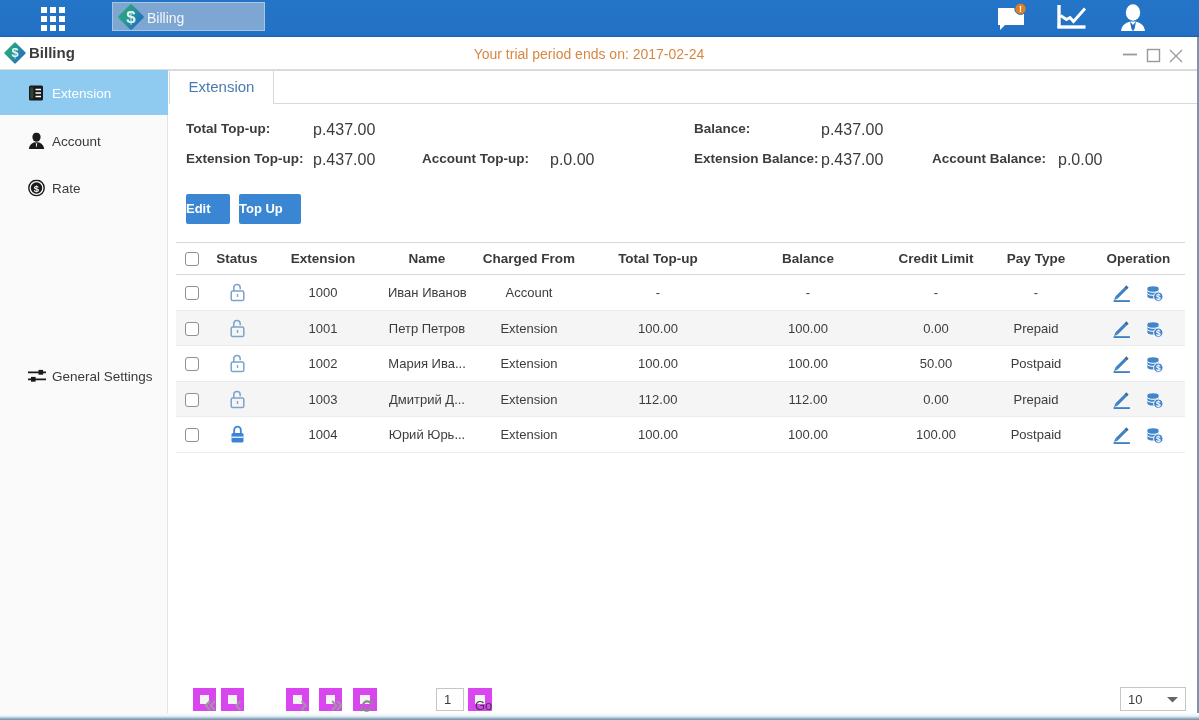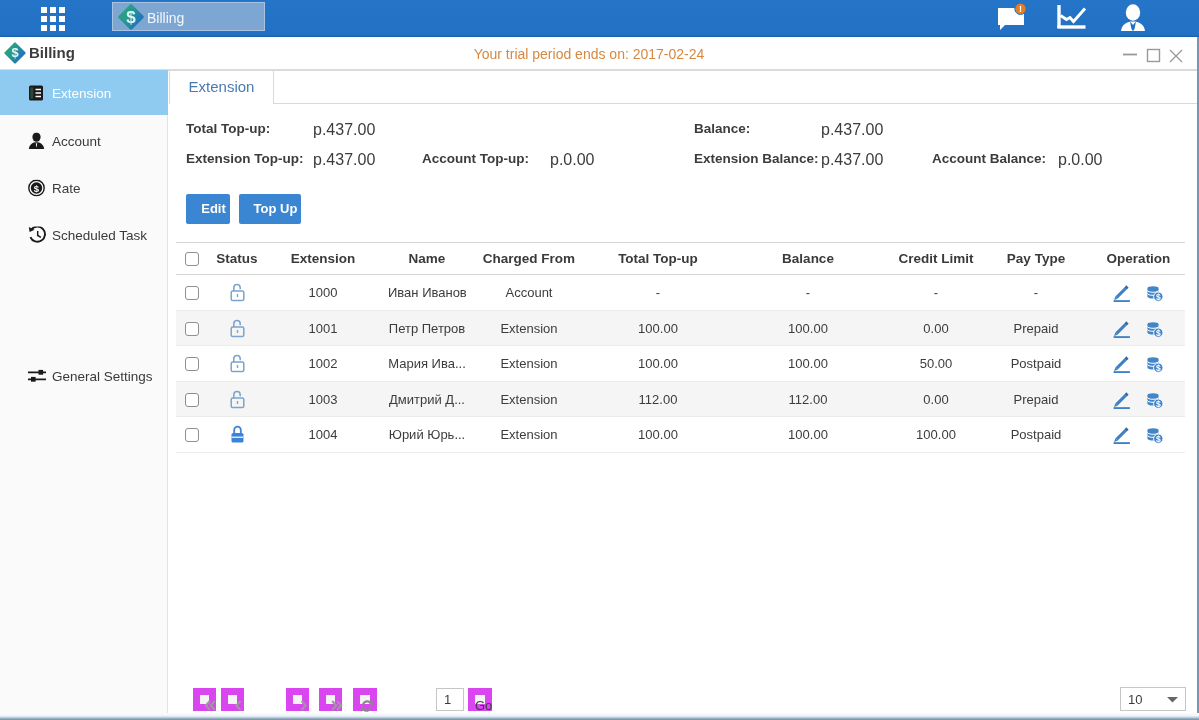--- a/index.html
+++ b/index.html
@@ -34,21 +34,21 @@
   #tabstrip { position:absolute; left:0; top:0; width:1029px; height:33px; border-top:1px solid #d9d9d9; }
   #tab1 { position:absolute; left:1px; top:-1px; width:105px; height:34px; background:#fff;
     border:1px solid #d9d9d9; border-bottom:none; color:#4a7bb0; font-size:15px;
     text-align:center; line-height:32px; }
   #tabline { position:absolute; left:106px; top:32px; width:923px; height:0; border-bottom:1px solid #d9d9d9; }
 
   .slabel { position:absolute; font-weight:bold; color:#3c3c3c; font-size:13.5px; }
   .sval { position:absolute; color:#3c3c3c; font-size:16px; }
 
   .btn { position:absolute; background:#3a86d3; color:#fff; font-size:13px; font-weight:bold;
-    text-align:center; border-radius:2px;padding-left:11px; }
+    border-radius:2px; }
 
   
   #grid { position:absolute; left:8px; top:172px; width:1009px; }
   table { border-collapse:collapse; table-layout:fixed; width:1009px; }
   th { font-weight:bold; color:#3a3a3a; font-size:13.5px; height:32px;
        border-top:1px solid #d7d7d7; border-bottom:1px solid #d7d7d7; text-align:center; }
   td { height:36px; font-size:13px; color:#3c3c3c; text-align:center;
        border-bottom:1px solid #ebebeb; white-space:nowrap; }
   tr.alt td { background:#f5f5f5; height:35px; }
   .cb { display:inline-block; width:14px; height:14px; background:#fff;
@@ -147,28 +147,20 @@
     </svg>
       <span class="lbl">Account</span>
     </div>
   <div class="mitem" style="top:94px">
       <svg width="17" height="17" viewBox="0 0 17 17">
       <circle cx="8.5" cy="8.5" r="7.7" fill="none" stroke="#1a1a1a" stroke-width="1.4"></circle>
       <circle cx="8.5" cy="8.5" r="5.7" fill="#1a1a1a"></circle>
       <text x="8.5" y="12" font-size="9.5" font-weight="bold" fill="#fff" text-anchor="middle" font-family="Liberation Sans">$</text>
     </svg>
       <span class="lbl">Rate</span>
-    </div>
-  <div class="mitem" style="top:141px">
-      <svg width="18" height="17" viewBox="0 0 18 17">
-      <path d="M3.4 3.0 A7.6 7.6 0 1 1 2.4 10.6" stroke="#1a1a1a" stroke-width="1.9" fill="none"></path>
-      <path d="M0.8 0.4 L1.6 5.6 L6.6 3.2 Z" fill="#1a1a1a"></path>
-      <path d="M9.7 4.6 V9 L12.9 10.8" stroke="#1a1a1a" stroke-width="1.5" fill="none"></path>
-    </svg>
-      <span class="lbl">Scheduled Task</span>
     </div>
   <div class="mitem" style="top:282px">
       <svg width="18" height="15" viewBox="0 0 18 15">
       <g stroke="#1a1a1a" stroke-width="1.7">
           <path d="M0 3.8 H18"></path>
           <path d="M0 10.8 H18"></path>
         </g>
       <rect x="10.5" y="1.4" width="4.6" height="4.8" fill="#1a1a1a"></rect>
       <rect x="3" y="8.4" width="4.6" height="4.8" fill="#1a1a1a"></rect>
     </svg>

